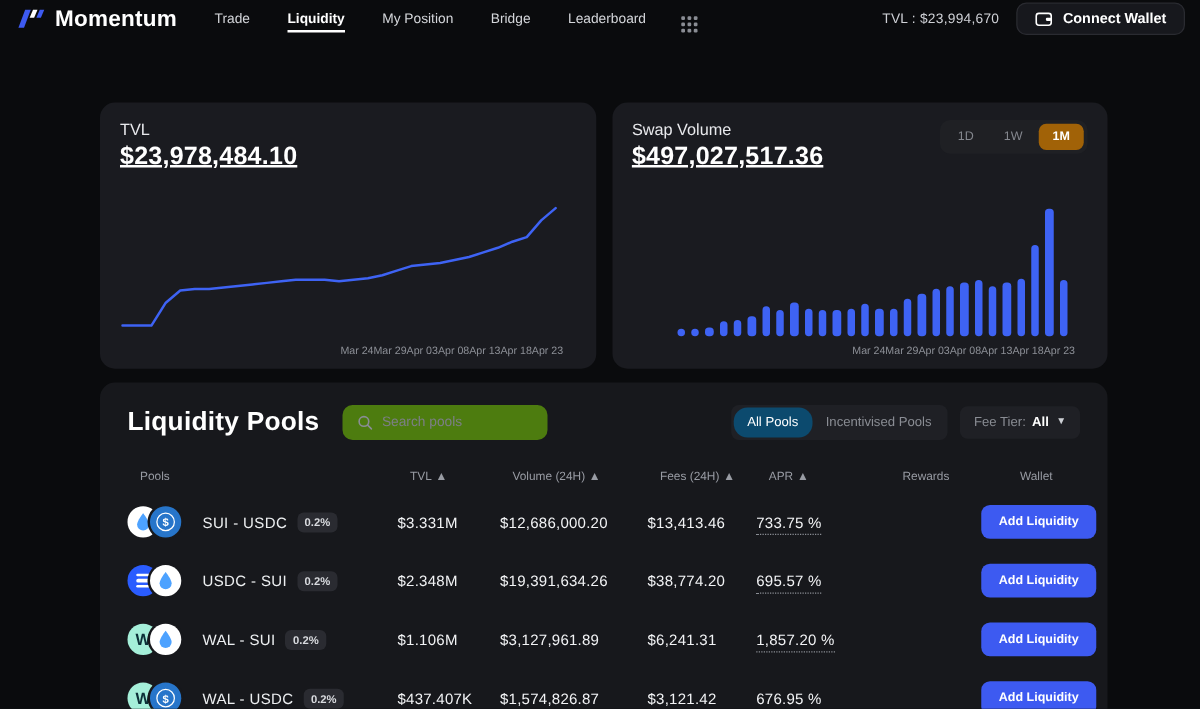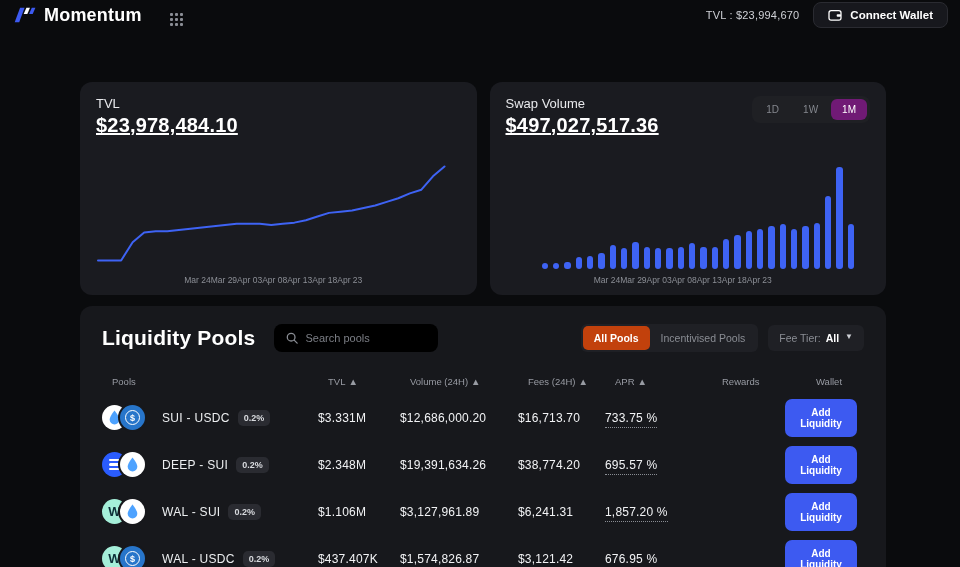--- a/index.html
+++ b/index.html
@@ -37,50 +37,50 @@
     padding:14px 16px 8px; display:flex; flex-direction:column;
   }
   .card-label { font-size:13px; color:#e8e9ec; }
   .card-value { font-size:20px; font-weight:700; letter-spacing:.2px; margin-top:3px;text-decoration:underline; }
   .swap-head { display:flex; justify-content:space-between; align-items:flex-start;gap:40px; }
   .range-group { background:#1f2024; border-radius:8px; padding:3px; display:flex; gap:2px; }
   .range-btn {
     border:none; background:transparent; color:#84878e; font-size:10px; font-family:inherit;
     padding:5px 11px; border-radius:6px; cursor:pointer;
   }
-  .range-btn.active { background:#701a75; color:#fff; font-weight:400;text-align:center; }
+  .range-btn.active { background:#a16207; color:#fff; font-weight:700;text-align:center; }
   .chart-zone { flex:1; margin:10px 16px 0 2px; position:relative; min-height:0; }
   .line-svg { position:absolute; inset:0; width:100%; height:100%; overflow:visible; }
   .bars { position:absolute; inset:0; display:flex; align-items:flex-end; gap:5px; }
   .bar { flex:1; background:#3e63f4; border-radius:3px; }
-  .axis { display:flex; justify-content:center; margin:6px 10px 2px 0; }
+  .axis { display:flex; justify-content:flex-end; margin:6px 10px 2px 0; }
   .axis span { font-size:8.5px; color:#8c8f96; }
   
   .pools-card {
     margin:11px 74px 0 80px; background:#17181c; border-radius:12px;
     height:400px; padding-top:18px;
   }
   .pools-head { display:flex; align-items:center; padding:0 22px; }
   .pools-title { font-size:21px; font-weight:800; letter-spacing:.2px; }
   .search-box {
     margin-left:18px; display:flex; align-items:center; gap:8px;
-    background:#000000; border-radius:8px; padding:8px 12px; width:164px;
+    background:#4d7c0f; border-radius:8px; padding:8px 12px; width:164px;
   }
   .search-box input {
     background:transparent; border:none; outline:none; color:#e6e7ea;
     font-size:11px; width:120px; font-family:inherit;
   }
   .search-box input::placeholder { color:#7c7f86; }
   .filters { margin-left:auto; display:flex; align-items:center; gap:10px; }
   .segmented { background:#1f2025; border-radius:6px; padding:2px; display:flex; }
   .seg-btn {
     border:none; background:transparent; color:#8a8d94; font-size:10.5px; font-family:inherit;
     padding:6px 11px; border-radius:5px; cursor:pointer;
   }
-  .seg-btn.active { background:#c2410c; color:#fff; font-weight:700; }
+  .seg-btn.active { background:#0c4a6e; color:#fff; font-weight:400;border-radius:11px; }
   .fee-tier {
     background:#1f2025; border-radius:6px; padding:7px 11px; display:flex; 
     gap:5px; font-size:10.5px; color:#8a8d94; cursor:pointer;
   }
   .fee-tier .val { color:#fff; font-weight:700; }
   .chev { font-size:8px; color:#cdd0d5; margin-left:1px; }
   
   .tbl-head, .tbl-row {
     display:grid; grid-template-columns:216px 82px 118px 87px 107px 73px 1fr;
     align-items:center; padding:0 22px;
@@ -108,36 +108,43 @@
   .tok-wal { background:#a5efd9; color:#0d3038; font-size:13px; font-weight:800; }
   .pair-name { margin-left:17px; color:#eceef0; letter-spacing:.3px; }
   .fee-badge {
     margin-left:8px; background:#2a2b31; color:#d8dade; font-size:9px; font-weight:600;
     padding:3px 6px; border-radius:5px;
   }
   .num { color:#f2f3f5; letter-spacing:.2px; }
   .apr span { border-bottom:1px dotted #8a8d94; padding-bottom:2px; cursor:help; }
   .add-liq-btn {
     background:#3d5af1; border:none; border-radius:7px; color:#fff; font-family:inherit;
-    font-size:10px; font-weight:700; padding:8px 13px; cursor:pointer; width:72px;
+    font-size:10px; font-weight:700; padding:8px 13px; cursor:pointer; width:92px;
     margin-left:0; justify-self:start;
   }
 </style>
 </head>
 <body>
 
 <nav class="topnav">
   <div class="nav-left">
     <div class="brand">
       <svg width="23" height="18" viewBox="0 0 24 20">
         <polygon points="6,2 11,2 5,18 0,18" fill="#3d5af1"></polygon>
         <polygon points="13,2 17,2 14,9 10,9" fill="#ffffff"></polygon>
         <polygon points="19,2 23,2 20,9 16,9" fill="#3d5af1"></polygon>
       </svg>
       <span class="brand-word">Momentum</span>
+    </div>
+    <div class="nav-links">
+      <a class="nav-link">Trade</a>
+      <a class="nav-link active">Liquidity</a>
+      <a class="nav-link">My Position</a>
+      <a class="nav-link">Bridge</a>
+      <a class="nav-link">Leaderboard</a>
     </div>
     <div class="grid-icon">
       <i></i>
         <i></i>
         <i></i>
         <i></i>
         <i></i>
         <i></i>
         <i></i>
         <i></i>
@@ -277,39 +284,39 @@
           </svg>
       </span>
       <span class="tok tok-usdc t2">
           <span class="ring">$</span>
         </span>
       <span class="pair-name">SUI - USDC</span>
       <span class="fee-badge">0.2%</span>
     </div>
     <span class="num">$3.331M</span>
     <span class="num">$12,686,000.20</span>
-    <span class="num">$16,713.70</span>
+    <span class="num">$13,413.46</span>
     <span class="num apr"><span>733.75 %</span></span>
     <span></span>
     <button class="add-liq-btn">Add Liquidity</button>
   </div>
 
   <div class="tbl-row">
     <div class="pool-cell">
       <span class="tok tok-deep">
           <i></i>
           <i></i>
           <i></i>
         </span>
       <span class="tok tok-sui t2">
         <svg width="13" height="15" viewBox="0 0 24 28">
             <path d="M12 1 C12 1 3 12 3 18 a9 9 0 0 0 18 0 C21 12 12 1 12 1 Z" fill="#4da2ff"></path>
           </svg>
       </span>
-      <span class="pair-name">DEEP - SUI</span>
+      <span class="pair-name">USDC - SUI</span>
       <span class="fee-badge">0.2%</span>
     </div>
     <span class="num">$2.348M</span>
     <span class="num">$19,391,634.26</span>
     <span class="num">$38,774.20</span>
     <span class="num apr"><span>695.57 %</span></span>
     <span></span>
     <button class="add-liq-btn">Add Liquidity</button>
   </div>
 

